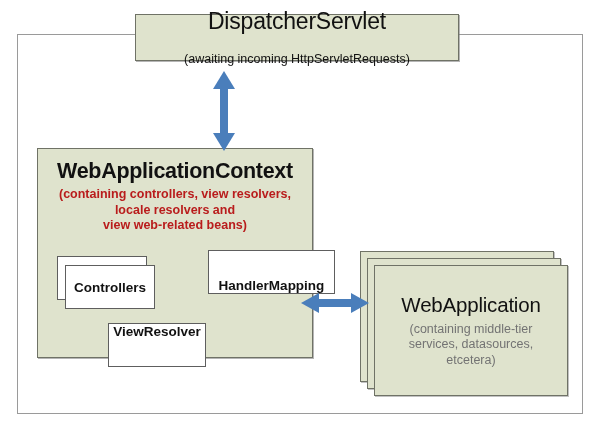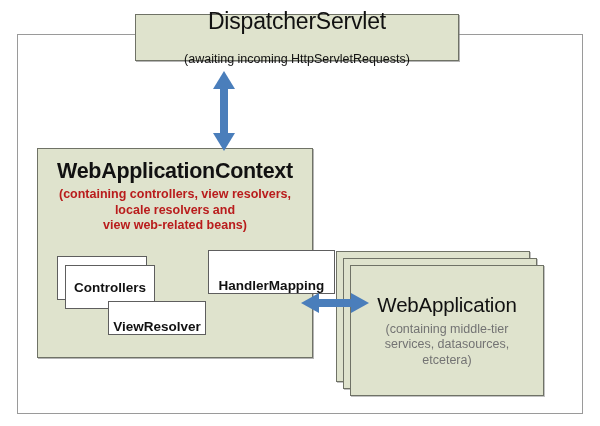--- a/index.html
+++ b/index.html
@@ -153,37 +153,37 @@
     z-index: 5;
     margin-left: 44px;
   }
   .handler span {
     font-size: 13.5px;
     color: #111111;
   }
 
   .viewres {
     left: 70px;
-    top: 152px;
+    top: 174px;
     width: 98px;
-    height: 34px;
-    display: flex;
-    align-items: flex-end;
+    height: 44px;
+    display: flex;
+    align-items: flex-start;
     justify-content: center;
     z-index: 6;
   }
   .viewres span {
     font-size: 13.5px;
     color: #111111;
   }
 
   
   .wacs-stack {
     position: absolute;
-    left: 336px;
+    left: 360px;
     top: 251px;
     width: 208px;
     height: 145px;
     z-index: 4;
     border-radius: 26px;
   }
   .wacs-stack .layer {
     position: absolute;
     box-sizing: border-box;
     width: 194px;

